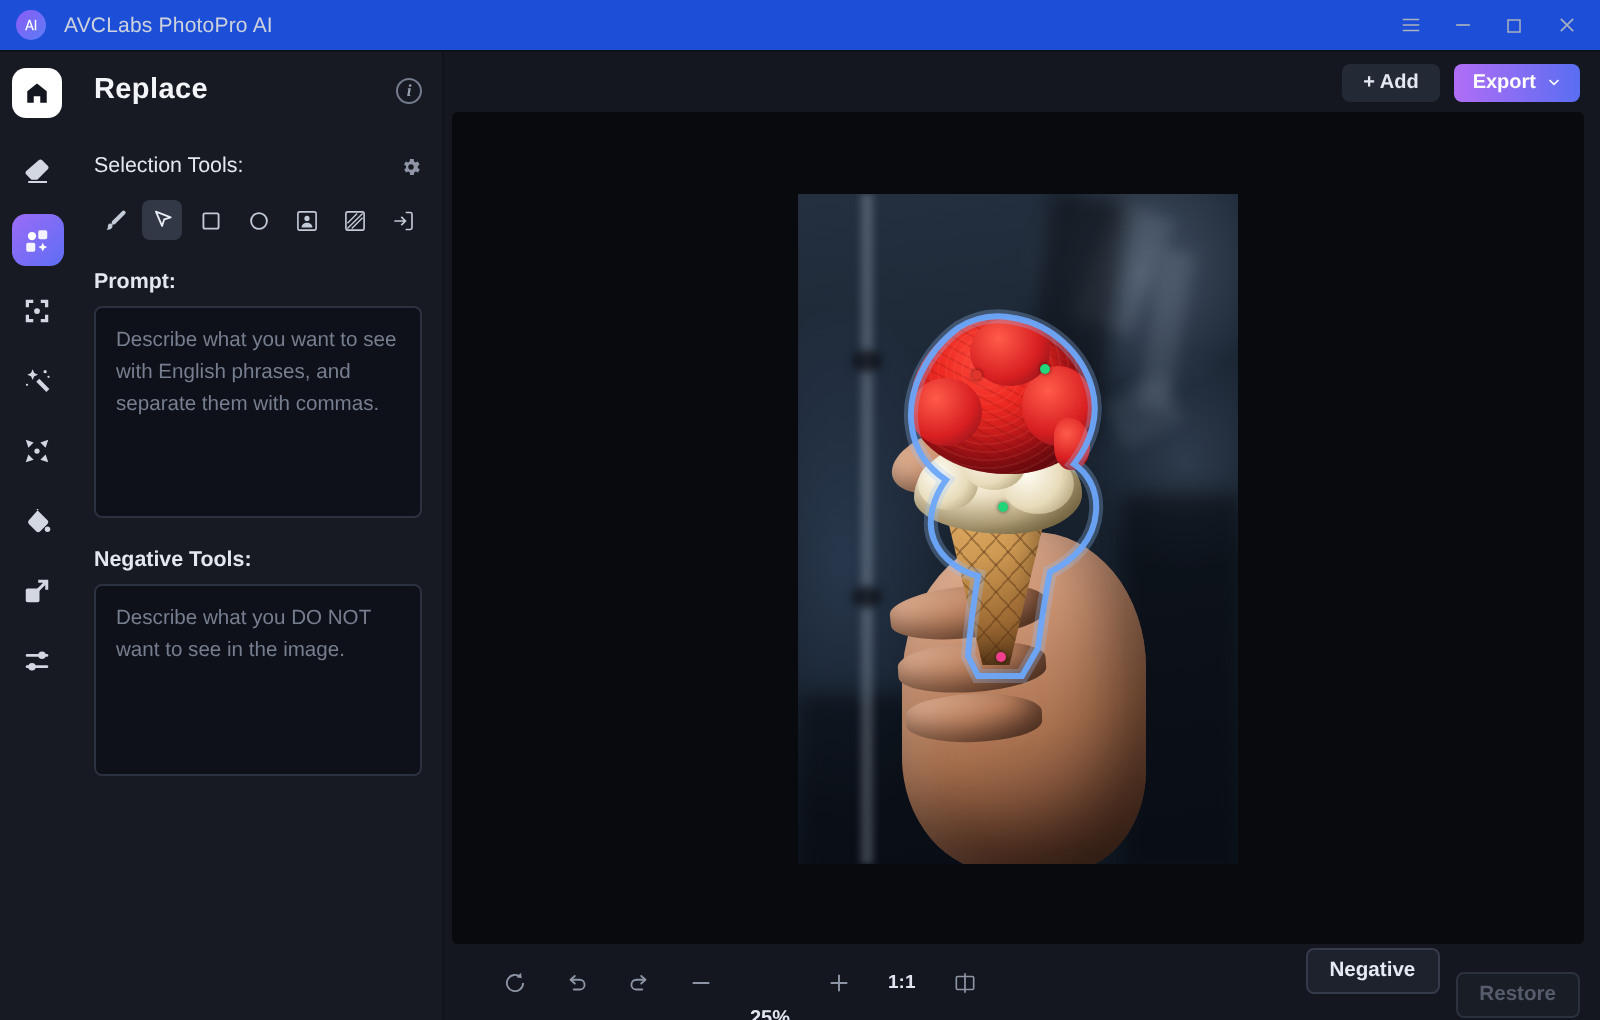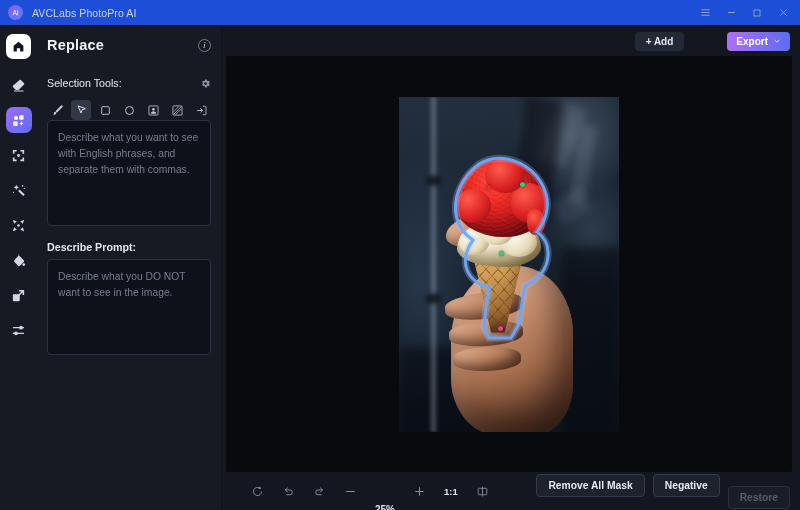--- a/index.html
+++ b/index.html
@@ -110,21 +110,21 @@
     height:19px; padding:0 11px; background:#242936; border:none; border-radius:4px;
     color:#e4e8f0; font-size:10px; font-weight:bold;
     font-family:"Liberation Sans", sans-serif;
     display:flex; align-items:center; gap:4px;
   }
   .btn-export {
     height:19px; padding:0 9px; border:none; border-radius:4px;
     background:linear-gradient(90deg,#b06df5,#5a6ef2);
     color:#fff; font-size:10px; font-weight:bold;
     font-family:"Liberation Sans", sans-serif;
-    display:flex; align-items:center; gap:5px;margin-left:36px;
+    display:flex; align-items:center; gap:5px;
   }
 
   .canvas-wrap { flex:1; padding:0 8px 0 4px; min-height:0; display:flex; }
   .canvas {
     flex:1; background:#080a0e; border-radius:3px;
     display:flex; align-items:center; justify-content:center; position:relative;
     overflow:hidden;
   }
 
   
@@ -417,23 +417,24 @@
             </svg>
         </div>
         <div class="tool">
           <svg width="13" height="13" viewBox="0 0 24 24">
               <path fill="none" stroke="currentColor" stroke-width="1.5" d="M14.5 4.2h4.3a1.5 1.5 0 011.5 1.5v12.6a1.5 1.5 0 01-1.5 1.5h-4.3"></path>
               <path fill="none" stroke="currentColor" stroke-width="1.6" d="M4 12h10m-3.6-3.8L14.2 12l-3.8 3.8"></path>
             </svg>
         </div>
       </div>
 
+      <div class="field-label">Prompt:</div>
       <textarea class="ta prompt" placeholder="Describe what you want to see with English phrases, and separate them with commas." style=""></textarea>
 
-      <div class="field-label">Describe Prompt:</div>
+      <div class="field-label">Negative Tools:</div>
       <textarea class="ta neg" placeholder="Describe what you DO NOT want to see in the image." style=""></textarea>
 
     </div>
 
     <div class="right">
 
       <div class="topbar">
         <button class="btn-add">
           <span>+ Add</span>
         </button>
@@ -545,21 +546,20 @@
           <div class="zb ratio">1:1</div>
           <div class="zb">
             <svg width="13" height="13" viewBox="0 0 24 24">
                 <rect x="4" y="6" width="16" height="12" rx="1.2" fill="none" stroke="currentColor" stroke-width="1.5"></rect>
                 <path stroke="currentColor" stroke-width="1.6" d="M12 3v18"></path>
               </svg>
           </div>
         </div>
 
         <div class="bottom-right">
-          <button class="bbtn">Remove All Mask</button>
           <button class="bbtn">Negative</button>
           <button class="bbtn disabled">Restore</button>
         </div>
       </div>
 
     </div>
   </div>
 </div>
 
 </body></html>

